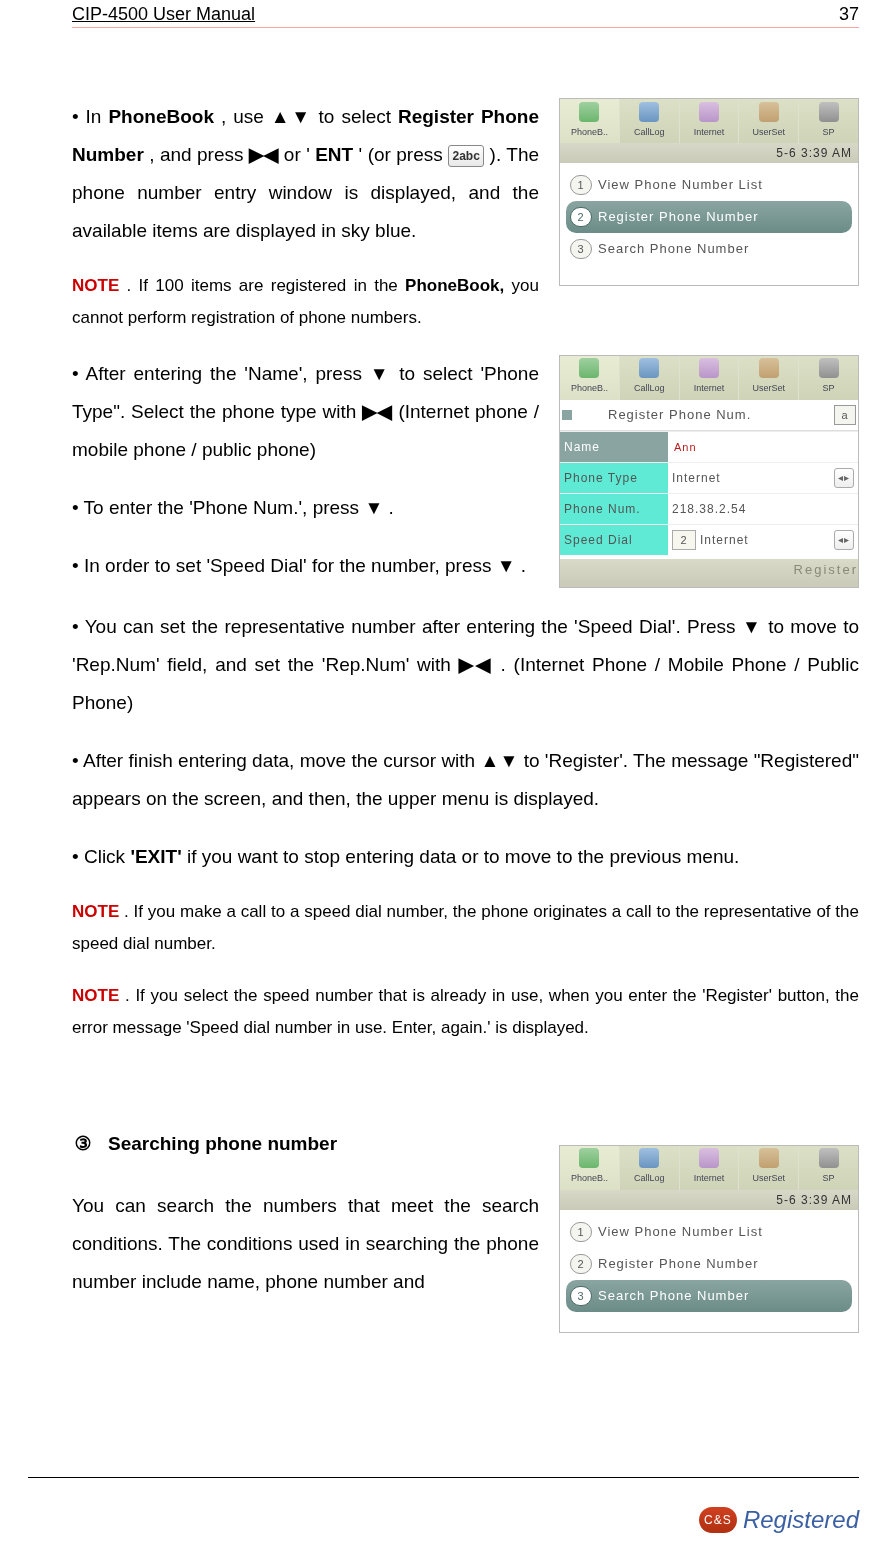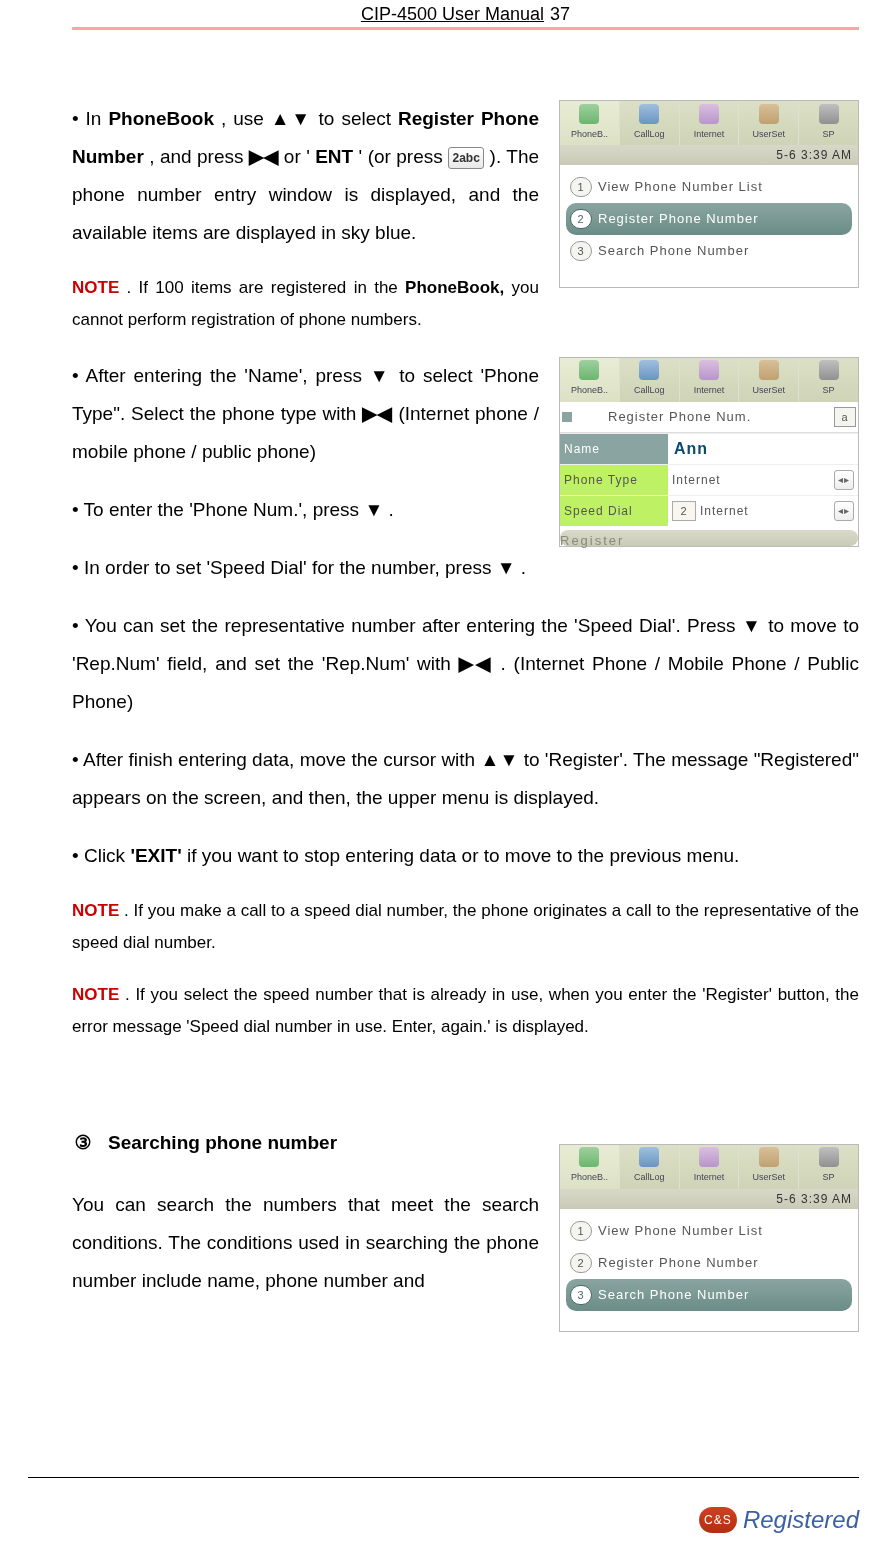--- a/index.html
+++ b/index.html
@@ -11,24 +11,24 @@
   .page {
     width: 887px;
     margin: 0 auto;
     box-sizing: border-box;
     padding: 0 28px 0 72px;
     min-height: 1558px;
     position: relative;
   }
   .header-row {
     display: flex;
-    justify-content: center;
+    justify-content: space-between;
     align-items: baseline;
     font-size: 18px;
-    border-bottom: 3px solid #fca5a5;
+    border-bottom: 1px solid #fca5a5;
     padding: 4px 0 2px 0;
     margin-bottom: 70px;
   }
   .header-row .title {
     text-decoration: underline;
   }
   .header-row .pagenum {
     margin-left: 6px;
   }
   .content {
@@ -172,40 +172,39 @@
     display: flex;
     font-size: 12px;
     color: #555;
     letter-spacing: 1px;
     border-top: 1px solid #eee;
   }
   .form-row:first-of-type { border-top: none; }
   .form-row .label {
     width: 100px;
     padding: 3px 4px;
-    background: #bef264;
+    background: #5eead4;
   }
   .form-row .value {
     flex: 1;
     padding: 3px 4px;
     display: flex;
     align-items: center;
     gap: 4px;
     background: #fff;
   }
   .form-row .label.hl { background: #8aa5a1; color: #fff; }
   .value input[type="text"] {
     border: none;
-    font-size: 16px;
-    color: #0c4a6e;
+    font-size: 11px;
+    color: #b91c1c;
     letter-spacing: 1px;
     outline: none;
     width: 100%;
     background: transparent;
-    font-weight: bold;
   }
   .spin {
     width: 18px;
     height: 18px;
     border: 1px solid #aaa;
     border-radius: 3px;
     background: linear-gradient(#fff,#eee);
     display: inline-flex;
     align-items: center;
     justify-content: center;
@@ -220,28 +219,27 @@
     line-height: 18px;
     border: 1px solid #aaa;
     text-align: center;
     padding: 0 2px;
     font-size: 11px;
     background: #f7f7f0;
     flex: none;
   }
   .reg-bar {
     margin-top: 4px;
-    height: 16px;
+    height: 28px;
     background: linear-gradient(#dadac8,#cacab8);
     color: #8a8a7a;
-    text-align: left;
+    text-align: right;
     font-size: 13px;
     letter-spacing: 2px;
     line-height: 22px;
-    border-radius: 9px;
   }
   .tall-body { min-height: 96px; }
 
   .section-heading {
     display: flex;
     align-items: center;
     gap: 14px;
     font-size: 19px;
     font-weight: bold;
     margin: 80px 0 24px -36px;
@@ -407,20 +405,26 @@
               </div>
           </div>
           <div class="form-row">
             <div class="label">Phone Type</div>
             <div class="value">
               <span style="flex:1">Internet</span>
               <span class="spin">◂▸</span>
             </div>
           </div>
           <div class="form-row">
+            <div class="label">Phone Num.</div>
+            <div class="value">
+                <span>218.38.2.54</span>
+              </div>
+          </div>
+          <div class="form-row">
             <div class="label">Speed Dial</div>
             <div class="value">
               <span class="smallbox">2</span>
               <span style="flex:1">Internet</span>
               <span class="spin">◂▸</span>
             </div>
           </div>
           <div class="reg-bar">Register</div>
         </div>
       </div>

